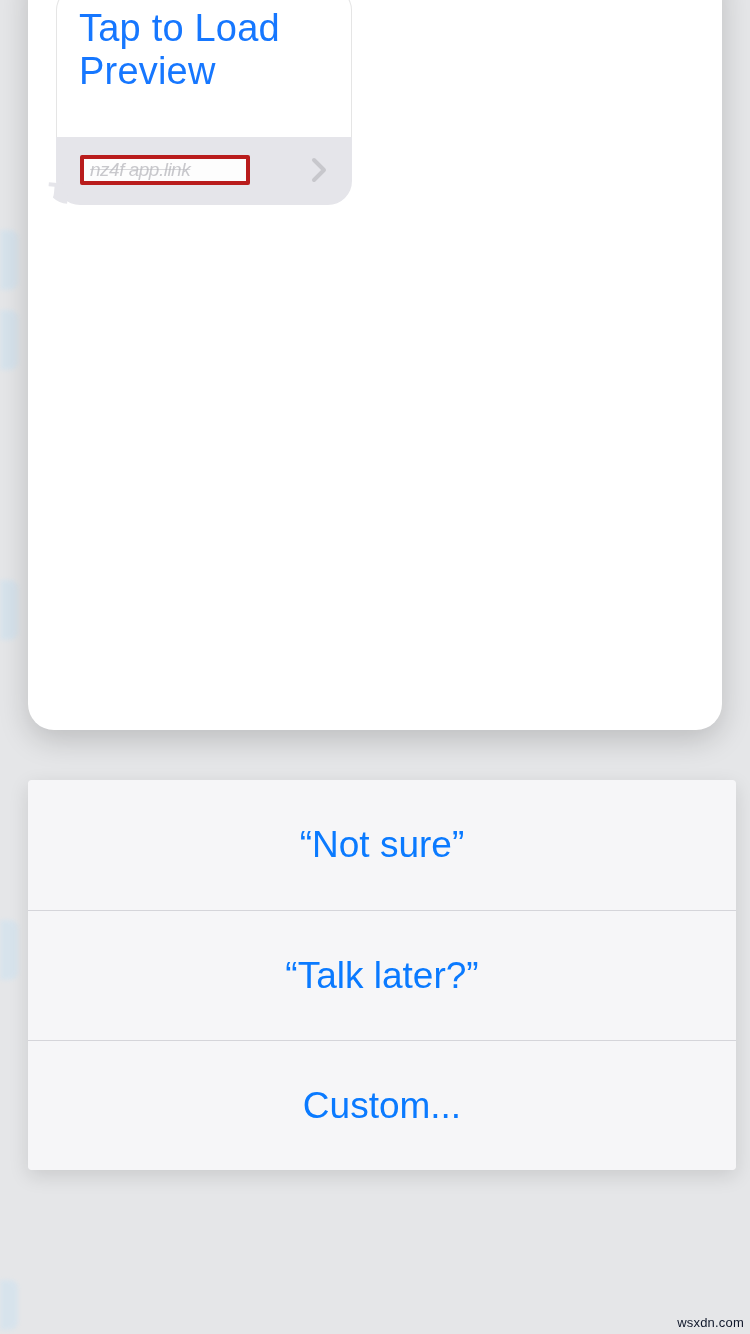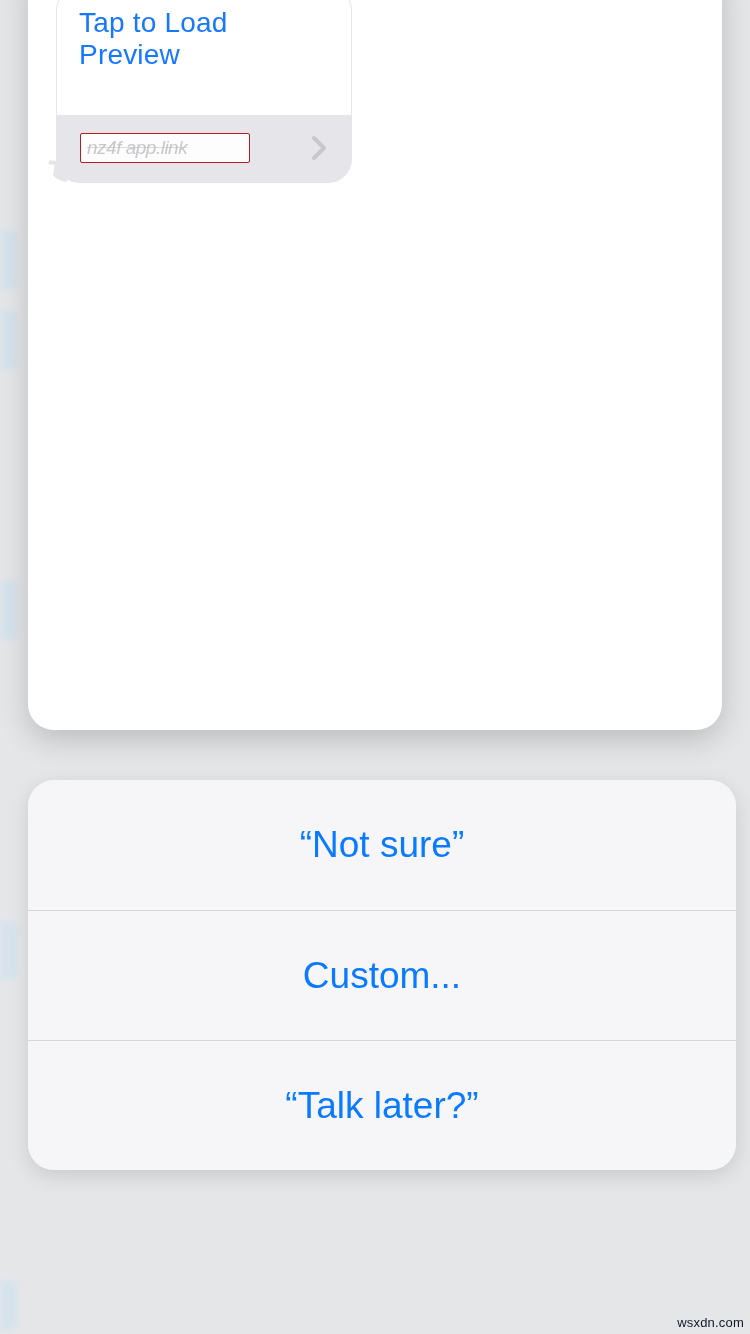--- a/index.html
+++ b/index.html
@@ -52,21 +52,21 @@
     }
     .preview-top {
       background: #ffffff;
       border: 1px solid #e5e5e5;
       border-bottom: none;
       border-radius: 22px 22px 0 0;
       padding: 18px 22px 44px 22px;
     }
     .preview-link {
       color: #1677ff;
-      font-size: 28px;
+      font-size: 38px;
       font-weight: 400;
       letter-spacing: 0.2px;
     }
     .preview-bottom {
       background: #e5e5ea;
       border-radius: 0 0 24px 24px;
       padding: 18px 24px 20px 24px;
       display: flex;
       align-items: center;
       justify-content: space-between;
@@ -87,21 +87,21 @@
       position: absolute;
       left: -8px;
       bottom: -4px;
       width: 14px;
       height: 20px;
       background: #ffffff;
       border-bottom-right-radius: 14px;
     }
     .url-box {
       background: #fdfdfd;
-      border: 1px solid #b91c1c;
+      border: 4px solid #b91c1c;
       border-radius: 2px;
       height: 30px;
       width: 170px;
       display: flex;
       align-items: center;
       padding: 0 6px;
       color: #c8c8cc;
       font-size: 19px;
       font-style: italic;
       letter-spacing: -0.5px;
@@ -114,21 +114,21 @@
       color: #c7c7cc;
       flex-shrink: 0;
     }
 
     .action-sheet {
       position: absolute;
       left: 28px;
       right: 14px;
       top: 780px;
       background: rgba(247,247,249,0.96);
-      border-radius: 26px;
+      border-radius: 4px;
       overflow: hidden;
       box-shadow: 0 6px 20px rgba(0,0,0,0.12);
     }
     .action-item {
       height: 130px;
       display: flex;
       align-items: center;
       justify-content: center;
       font-size: 37px;
       color: #0a7aff;
@@ -173,20 +173,20 @@
       </svg>
     </div>
   </div>
 </div>
 
 <div class="action-sheet">
   <div class="action-item">
     <span>“Not sure”</span>
   </div>
   <div class="action-item">
-    <span>Custom...</span>
+    <span>“Talk later?”</span>
   </div>
   <div class="action-item">
-    <span>“Talk later?”</span>
+    <span>Custom...</span>
   </div>
 </div>
 
 <div class="watermark">wsxdn.com</div>
 
 </body></html>

